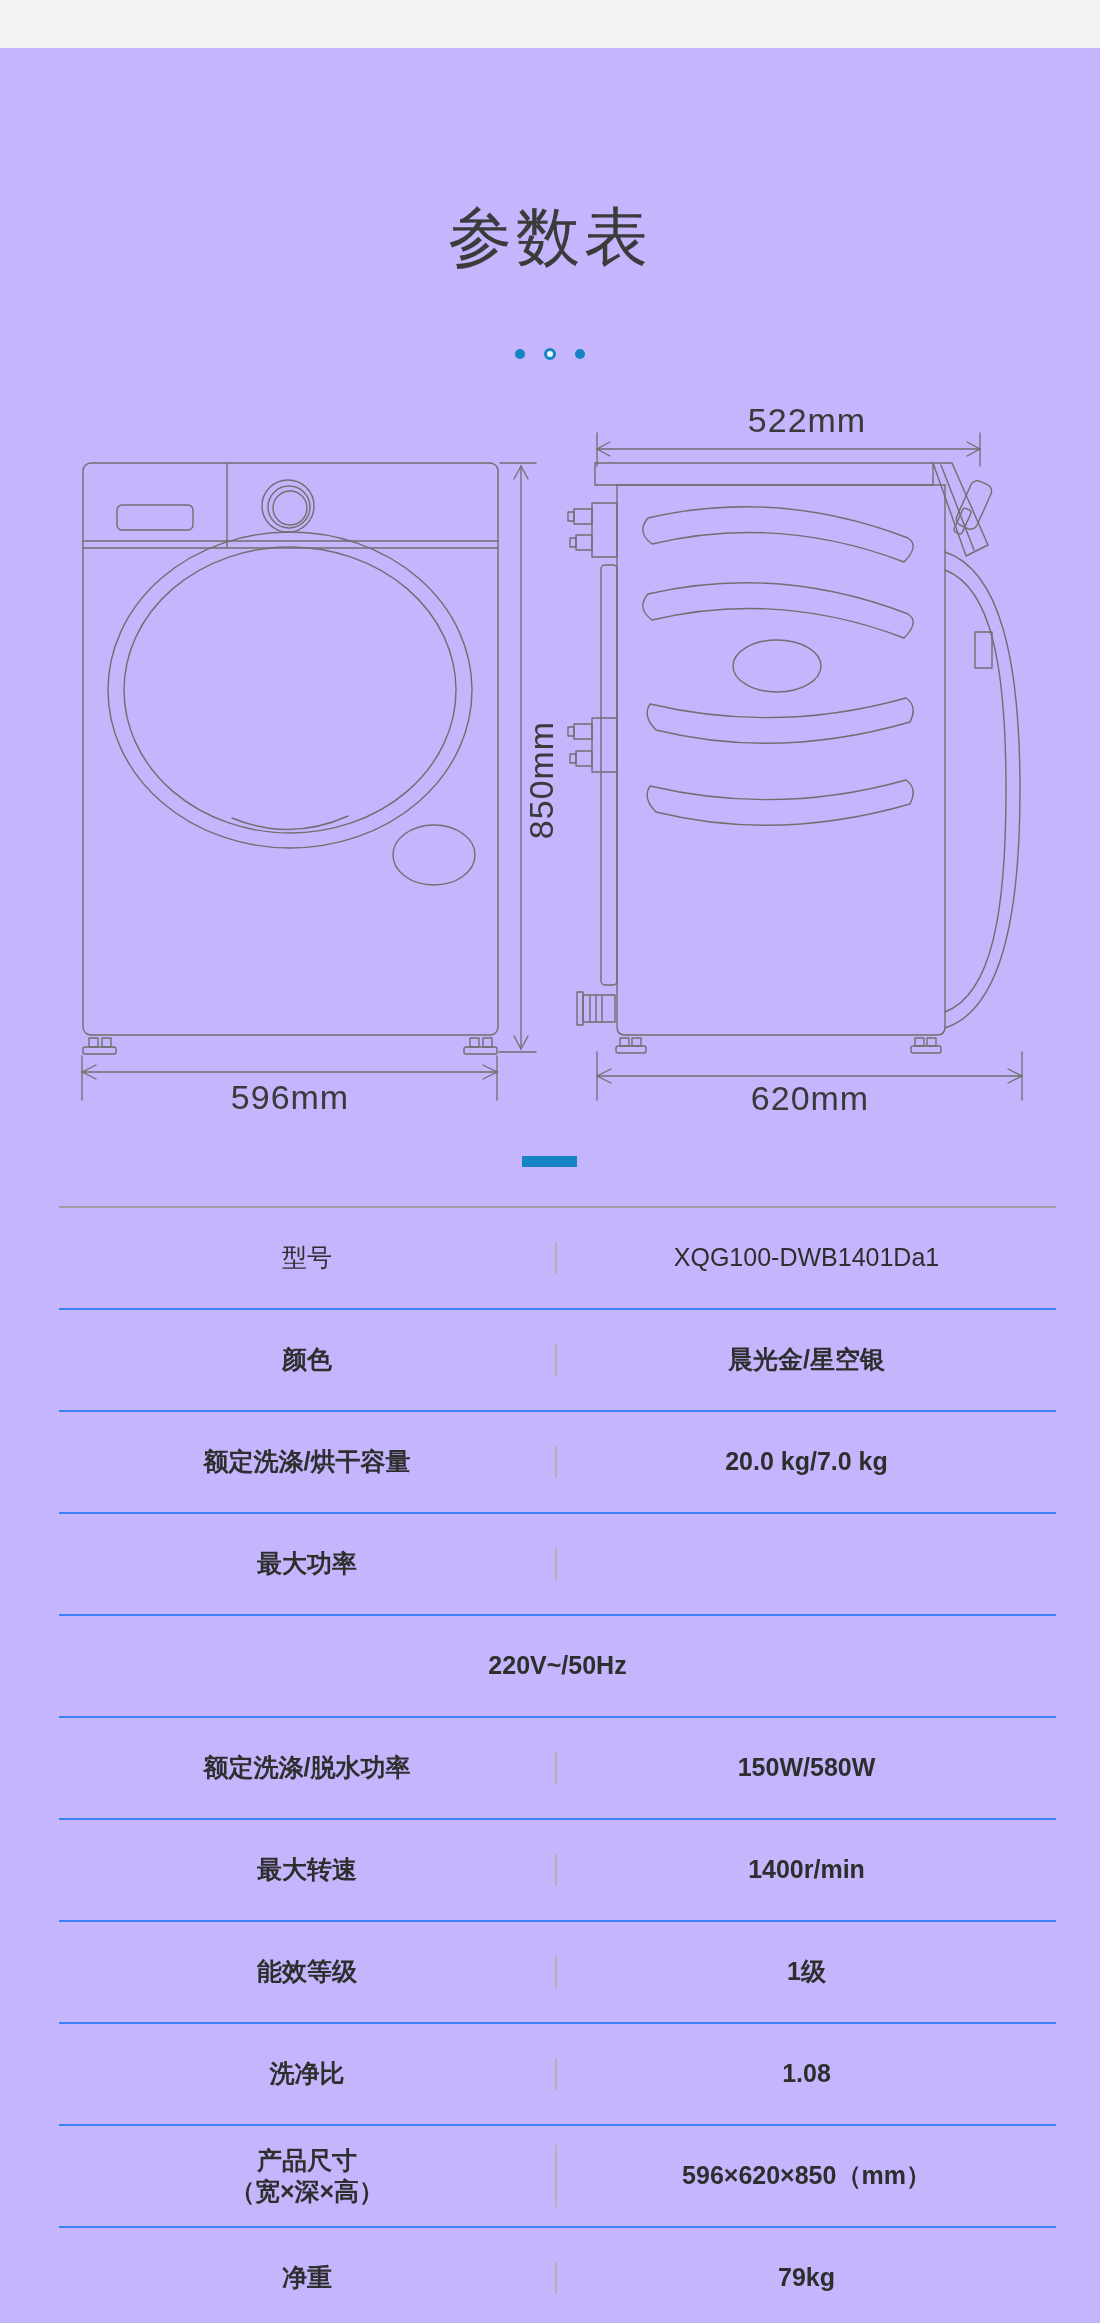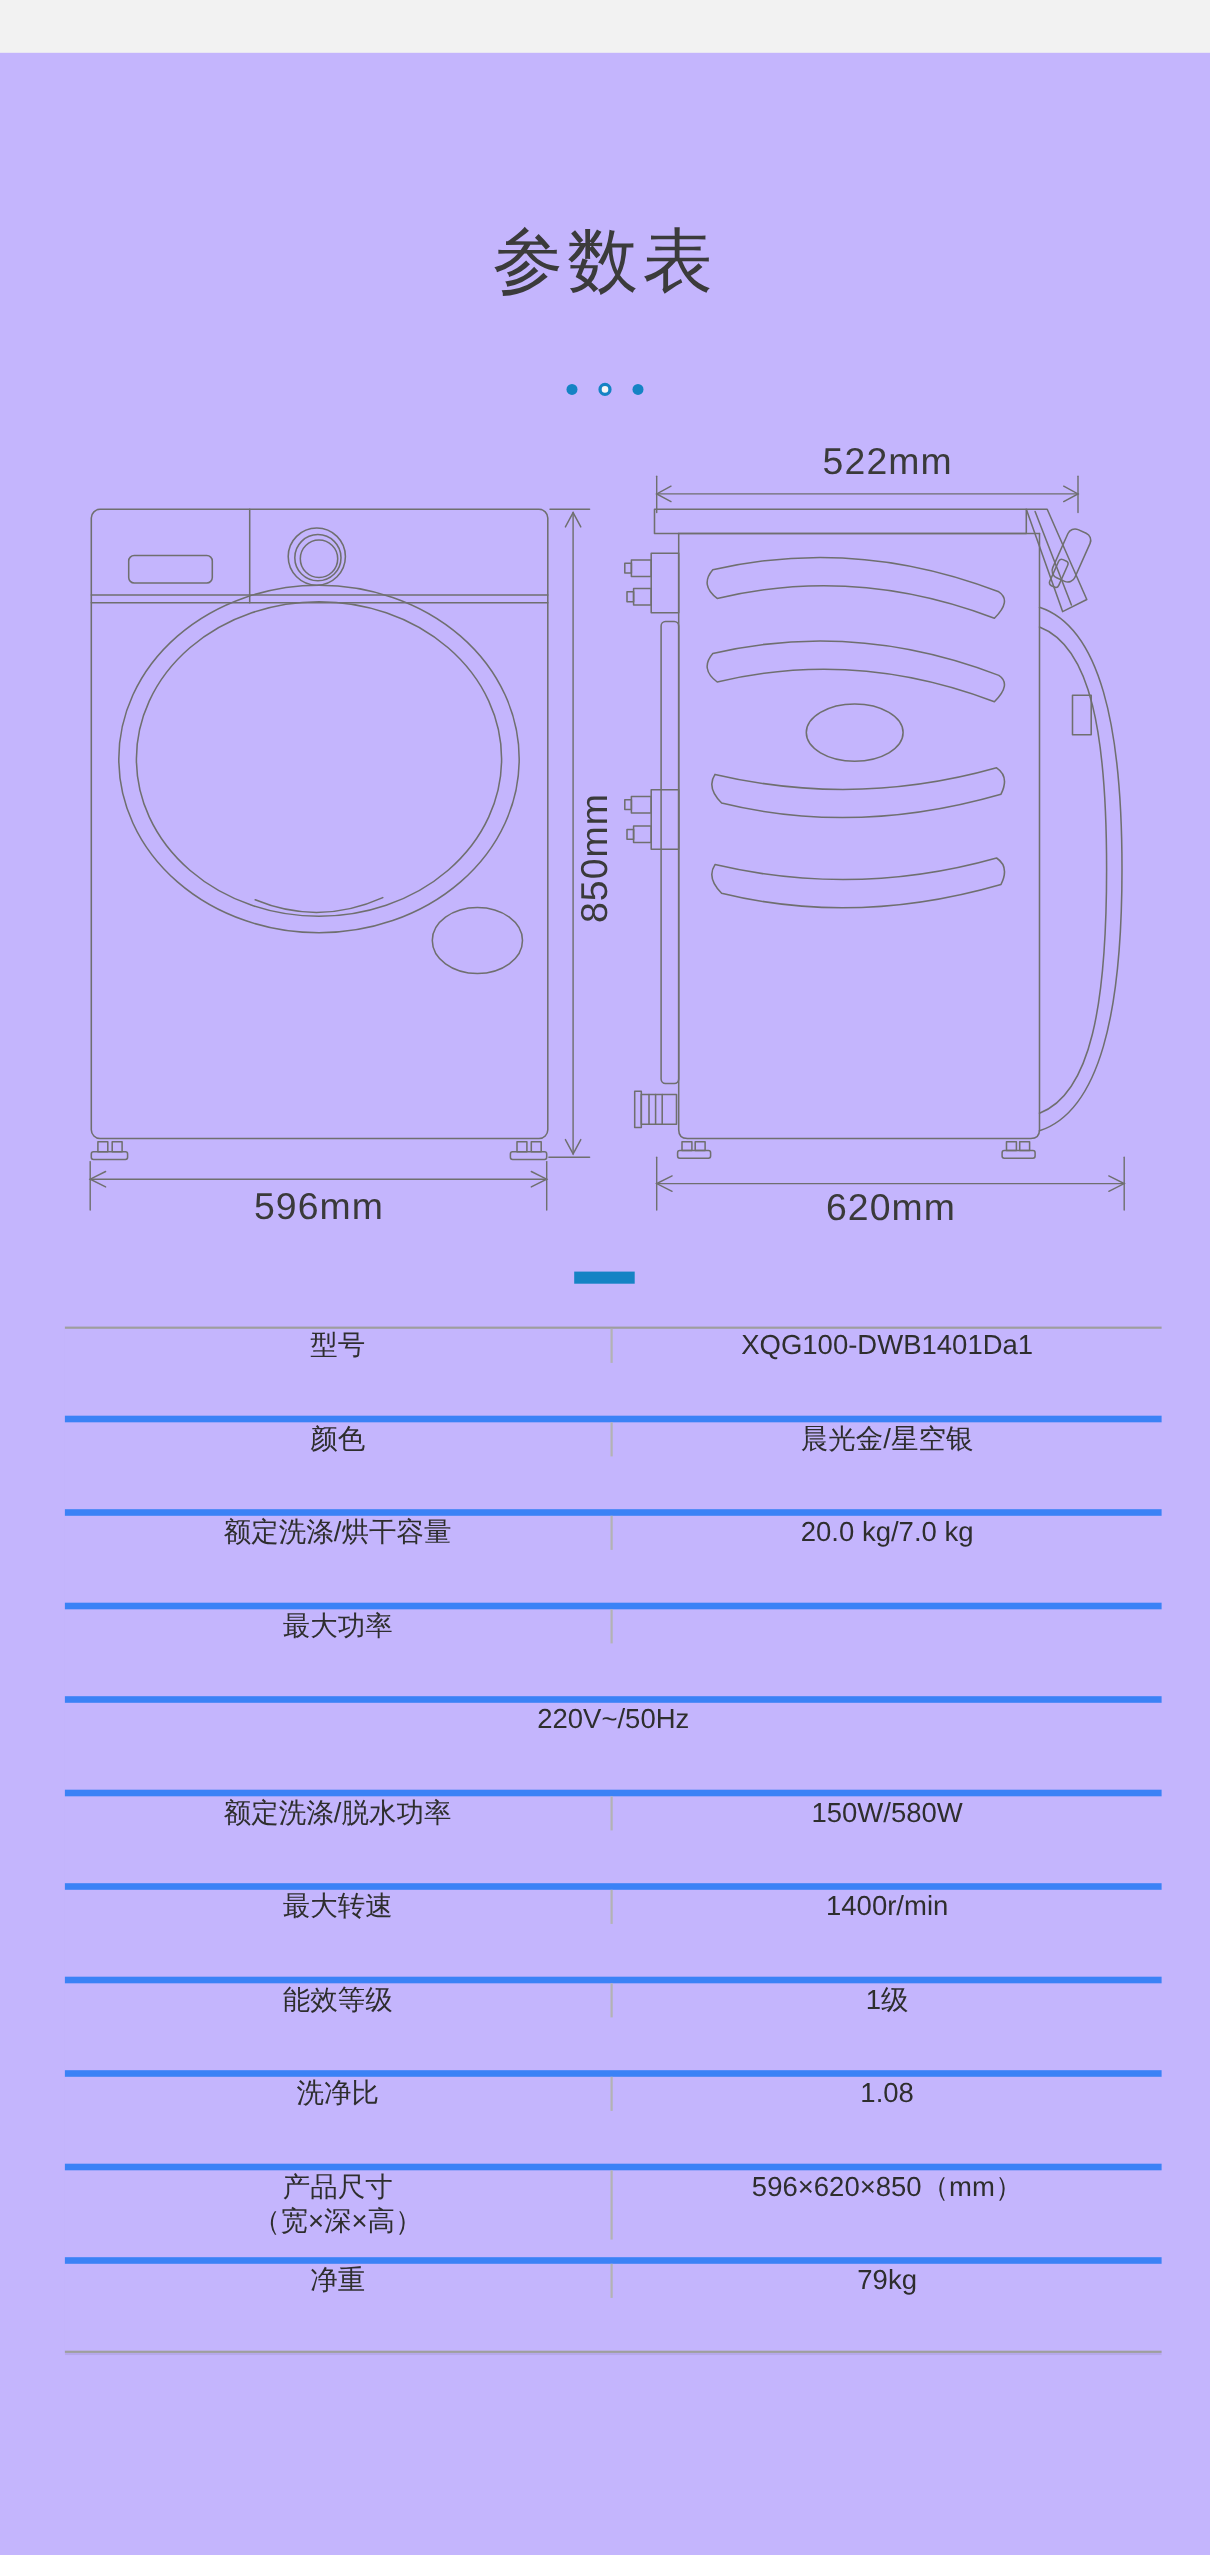--- a/index.html
+++ b/index.html
@@ -12,22 +12,22 @@
   .dot{width:10px;height:10px;border-radius:50%;background:#1583c4;}
   .dot.outline{background:#f6f6f6;border:3px solid #1583c4;width:6px;height:6px;}
   #diagram-svg{position:absolute;left:0;top:390px;}
   #diagram-svg *{vector-effect:non-scaling-stroke;}
   .ln{fill:none;stroke:#6f6f6f;stroke-width:1.4;stroke-linecap:round;stroke-linejoin:round;}
   .dim{fill:none;stroke:#6f6f6f;stroke-width:1.3;stroke-linecap:round;}
   .dim-label{fill:#3a3a3a;font-size:34px;letter-spacing:1px;font-family:"Liberation Sans","DejaVu Sans",sans-serif;}
   #separator-dash{position:absolute;left:522px;top:1156px;width:55px;height:11px;background:#1583c4;}
   #spec-table{position:absolute;left:59px;top:1206px;width:997px;
     border-top:2px solid #9e9e9e;border-bottom:2px solid #9e9e9e;box-shadow:0 2px 0 rgba(0,0,0,0.07);}
-  .spec-row{display:flex;height:79px;align-items:flex-start;}
-  .spec-row + .spec-row{border-top:6px solid #3b82f6;}
+  .spec-row{display:flex;height:100px;align-items:center;}
+  .spec-row + .spec-row{border-top:2px solid #3b82f6;font-weight:bold;}
   .cell{display:flex;align-items:center;justify-content:center;text-align:center;
     font-size:25px;color:#2e2e2e;white-space:pre-line;line-height:1.25;}
   .cell-label{width:498px;border-right:2px solid #b3b3b3;box-sizing:border-box;}
   .cell-value{flex:1;}
 </style>
 </head>
 <body>
 
 <div id="canvas">
 

